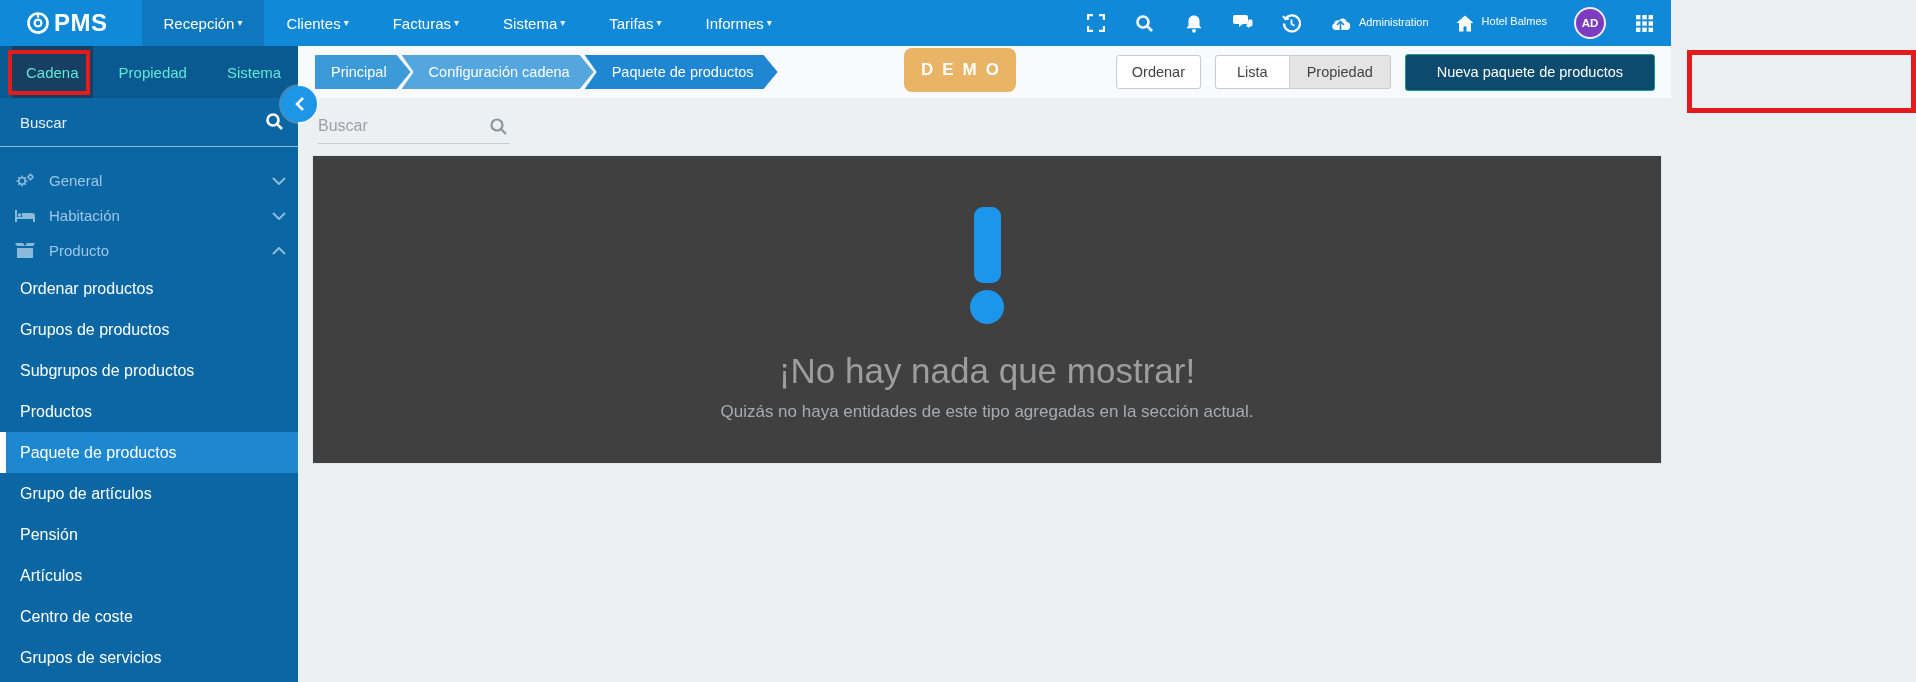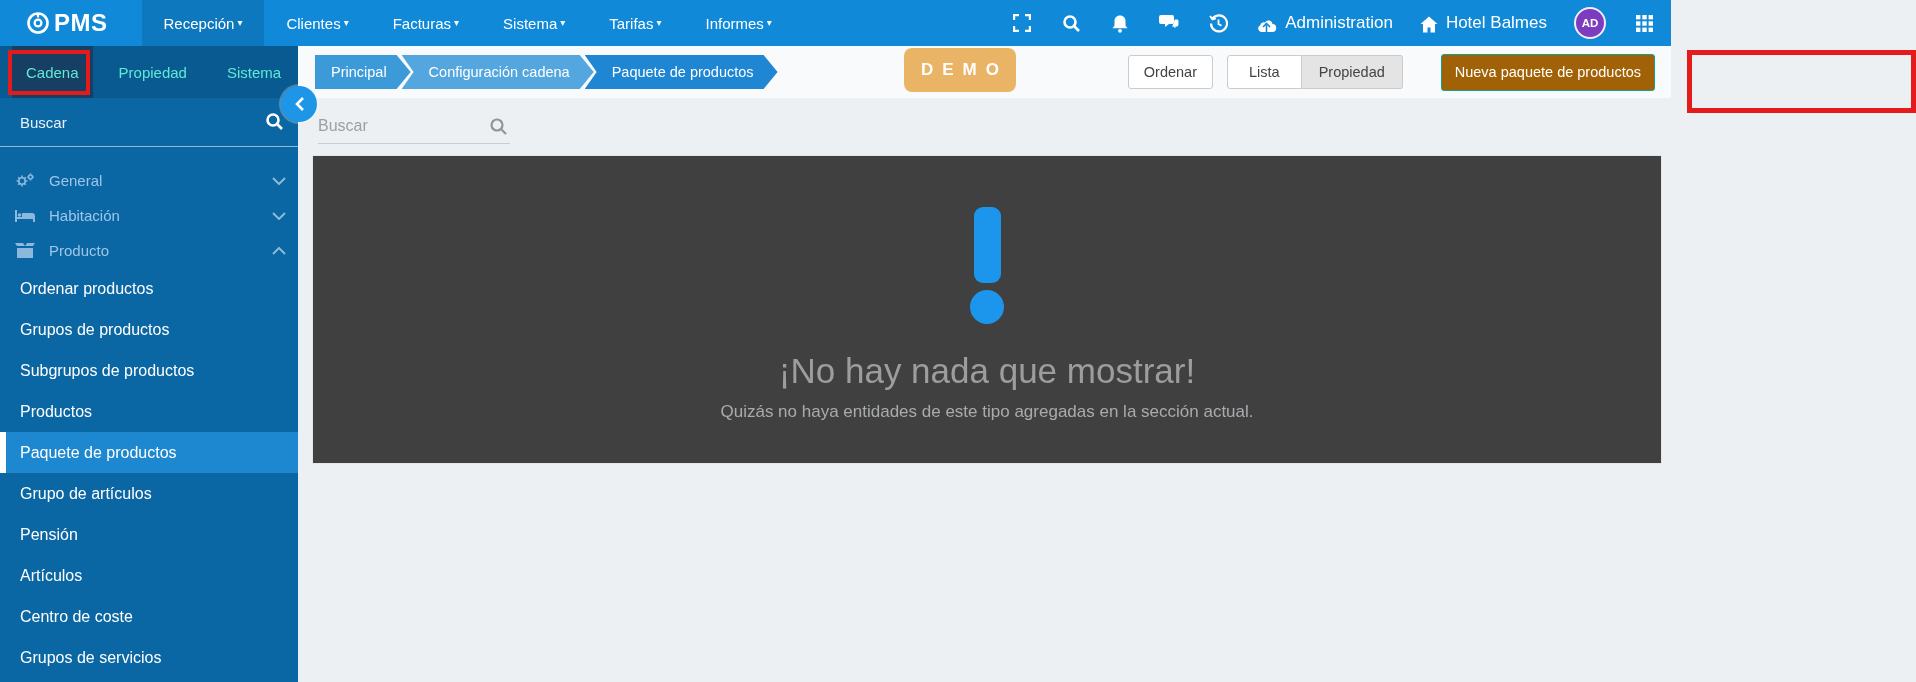--- a/index.html
+++ b/index.html
@@ -9,21 +9,21 @@
   
   .topbar { height:46px; background:#1089d9; display:flex; align-items:center; color:#fff; }
   .logo { display:flex; align-items:center; gap:4px; margin-left:26px; font-size:24px; font-weight:800; letter-spacing:.5px; }
   .logo svg { display:block; }
   .topnav { display:flex; align-items:stretch; height:100%; margin-left:34px; }
   .topnav-item { display:flex; align-items:center; gap:3px; padding:0 22px; font-size:15px; cursor:pointer; }
   .topnav-item.active { background:rgba(0,0,0,.12); }
   .caret { font-size:10px; line-height:1; opacity:.95; }
   .topbar-right { margin-left:auto; display:flex; align-items:center; gap:27px; margin-right:16px; }
   .tb-icon { display:flex; align-items:center; justify-content:center; width:22px; height:22px; cursor:pointer; }
-  .tb-link { display:flex; align-items:flex-end; gap:8px; font-size:17px; cursor:pointer; white-space:nowrap; }
+  .tb-link { display:flex; align-items:flex-start; gap:8px; font-size:11px; cursor:pointer; white-space:nowrap; }
   .avatar { width:32px; height:32px; border-radius:50%; background:#7d3cbf; border:2px solid #f2ecf9; display:flex; align-items:center; justify-content:center; font-size:11.5px; font-weight:bold; cursor:pointer; }
 
   
   .body { display:flex; height:636px; }
 
   
   .sidebar { width:298px; background:#0b67a4; color:#fff; flex-shrink:0; display:flex; flex-direction:column; }
   .sidebar-tabs { height:52px; background:#0a5a92; display:flex; align-items:stretch; font-size:15px; }
   .side-tab { display:flex; align-items:center; padding:0 14px; margin-left:12px; cursor:pointer; color:#5eead4; }
   .side-tab.active { background:#163f63; }
@@ -48,21 +48,21 @@
   .crumb { position:relative; height:34px; line-height:34px; color:#fff; font-size:14.5px; white-space:nowrap; padding:0 24px 0 16px; }
   .crumb.c0 { background:transparent; clip-path:polygon(0 0, calc(100% - 14px) 0, 100% 50%, calc(100% - 14px) 100%, 0 100%); }
   .crumb.c1, .crumb.c2 { margin-left:-9px; padding-left:27px; clip-path:polygon(0 0, calc(100% - 14px) 0, 100% 50%, calc(100% - 14px) 100%, 0 100%, 12px 50%); }
   .demo-badge { position:absolute; left:606px; top:2px; width:112px; height:44px; border-radius:8px; background:#eab466; color:#fff; font-weight:bold; font-size:17px; letter-spacing:9px; display:flex; align-items:center; justify-content:center; padding-left:9px; }
   .toolbar { margin-left:auto; display:flex; align-items:center; margin-right:16px; }
   .btn { height:34px; font-size:14.5px; font-family:inherit; cursor:pointer; }
   .btn-ordenar { background:#fff; border:1px solid #ccc; border-radius:3px; padding:0 15px; color:#444; margin-right:14px; }
   .btn-group { display:flex; margin-right:14px; }
   .btn-lista { background:#fff; border:1px solid #ccc; border-radius:3px 0 0 3px; padding:0 21px; color:#444; }
   .btn-propiedad { background:#e4e4e4; border:1px solid #cbcbcb; border-left:none; border-radius:0 3px 3px 0; padding:0 17px; color:#444; }
-  .btn-new { background:#a16207; border:1px solid #12a28a; border-radius:3px; color:#fff; padding:0 13px; height:37px;margin-left:24px; }
+  .btn-new { background:#0c4a6e; border:1px solid #12a28a; border-radius:3px; color:#fff; padding:0 31px; height:37px; }
 
   .content-search { height:57px; background:#edf0f3; display:flex; align-items:center; }
   .search-field { position:relative; margin-left:20px; width:192px; border-bottom:1px solid #c8ced4; height:34px; display:flex; align-items:center; }
   .search-field input { border:none; outline:none; background:transparent; font-size:16px; color:#555; width:160px; font-family:inherit; }
   .search-field input::placeholder { color:#9aa0a6; opacity:1; }
   .search-field .mag { position:absolute; right:2px; top:7px; }
 
   .panel { position:relative; margin:0 9px 0 14px; height:309px; background:#404040; border:1px solid #e4e7ea; }
   .empty-state { text-align:center; padding-top:51px; }
   .exc-bar { width:27px; height:76px; background:#1c96ec; border-radius:9px; margin:0 auto; }

